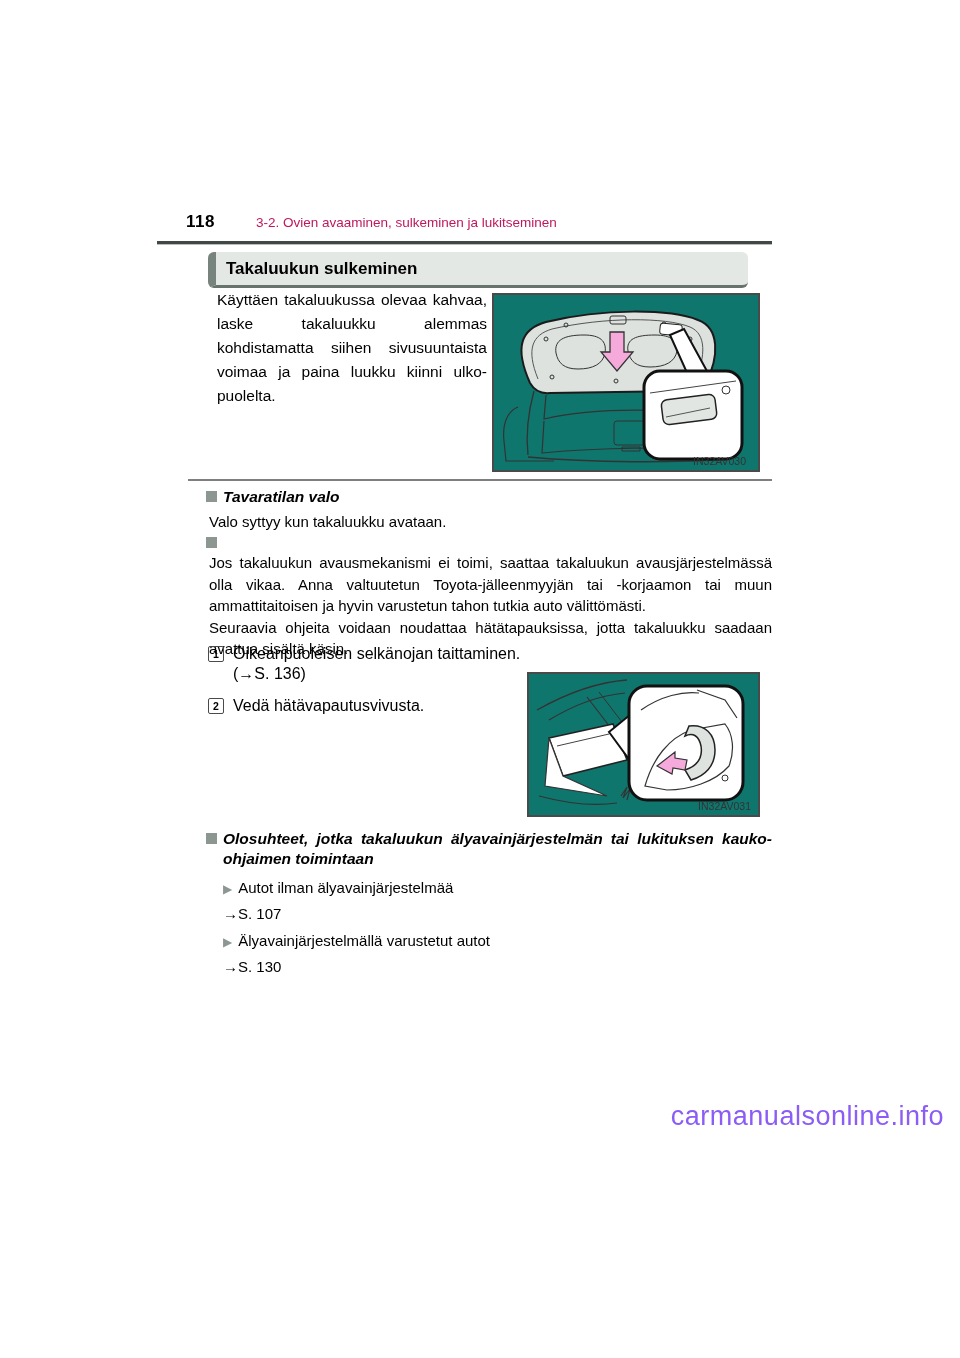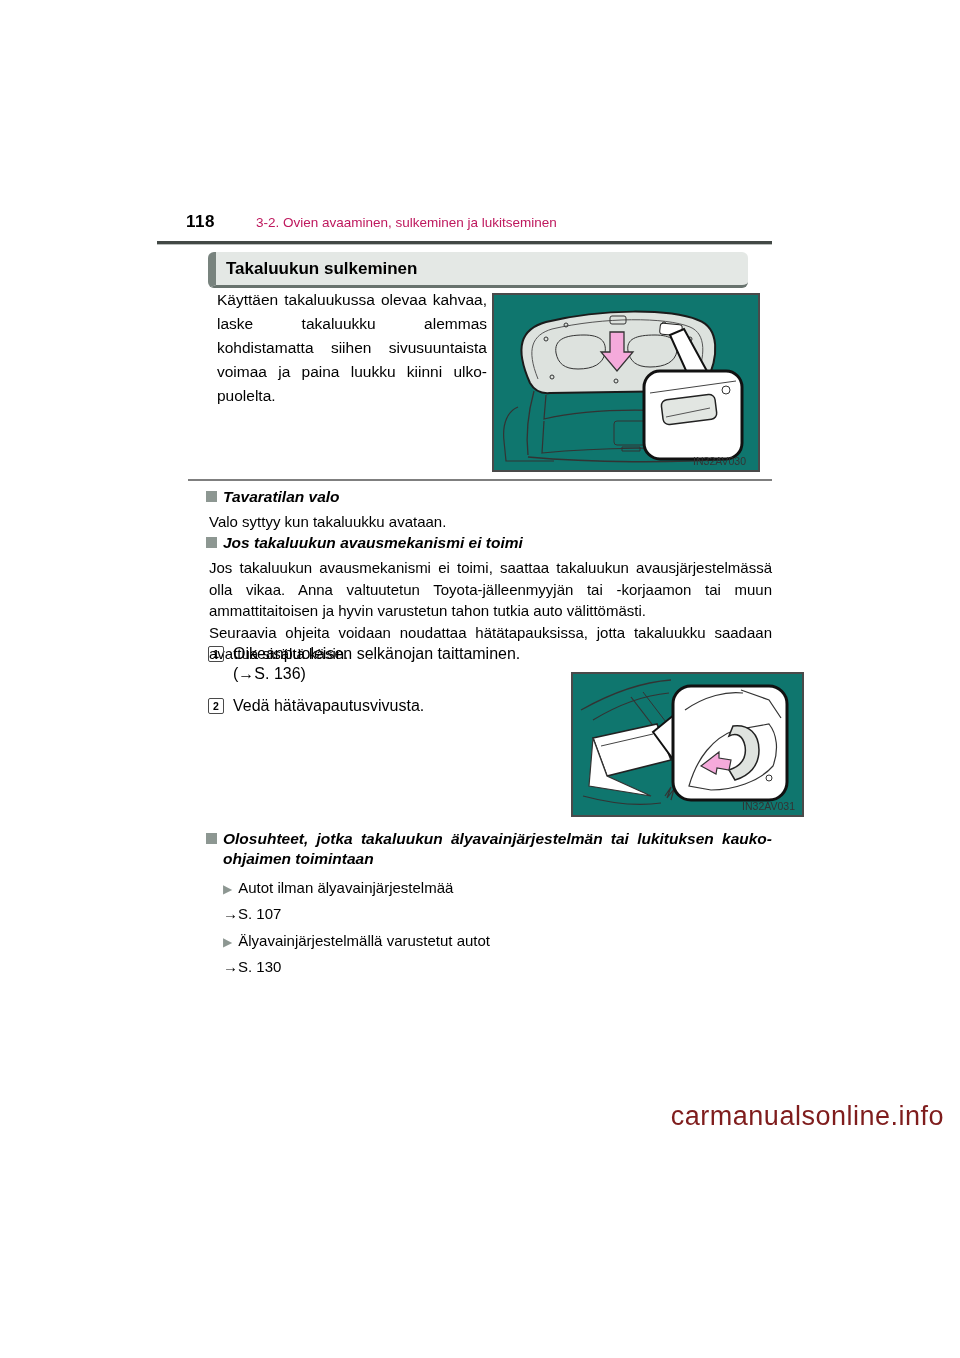--- a/index.html
+++ b/index.html
@@ -19,21 +19,21 @@
     display:flex;align-items:center;border-radius:6px;
   }
   .section-bar span{font-size:17px;font-weight:bold;padding-left:10px;}
   
   .intro{
     position:absolute;top:288px;left:217px;width:270px;margin:0;
     font-size:15.5px;line-height:24px;text-align:justify;hyphens:manual;-webkit-hyphens:manual;
   }
   .figbox{position:absolute;background:#0f766e;border:2px solid #4a4a4a;}
   .fig1{top:293px;left:492px;width:264px;height:175px;}
-  .fig2{top:672px;left:527px;width:229px;height:141px;margin-left:44px;}
+  .fig2{top:672px;left:527px;width:229px;height:141px;}
   .figbox svg{display:block;width:100%;height:100%;}
   
   .mid-rule{position:absolute;top:479px;left:188px;width:584px;height:2px;background:#7f7f7f;}
   
   .note{position:absolute;left:206px;width:566px;}
   .note1{top:487px;}
   .note2{top:533px;}
   .note3{top:829px;}
   .note-title{display:flex;align-items:flex-start;margin:0 0 4px 0;font-style:italic;}
   .sq{flex:0 0 auto;width:11px;height:11px;background:#8d9792;margin:4px 6px 0 0;}
@@ -48,21 +48,21 @@
     flex:0 0 auto;width:14px;height:14px;border:1px solid #4a4a4a;border-radius:2px;
     font-size:10.5px;font-weight:bold;line-height:14px;text-align:center;margin:2px 9px 0 0;
   }
   .step-text{font-size:16px;line-height:20px;max-width:300px;}
   
   .variants{margin:8px 0 0 17px;}
   .variant-head{display:flex;align-items:baseline;font-size:15px;margin-top:10px;}
   .tri{color:#8d9792;font-size:12px;margin-right:6px;}
   .variant-ref{font-size:15px;margin-top:9px;}
   
-  .watermark{position:absolute;right:16px;bottom:8px;font-size:27px;color:#7f1d1d;letter-spacing:.5px;}
+  .watermark{position:absolute;right:16px;bottom:8px;font-size:27px;color:#8b5cf6;letter-spacing:.5px;}
   .figlabel{font-family:"Liberation Sans",sans-serif;}
 </style>
 </head>
 <body>
 
 <div class="page">
 
   <div class="page-header">
     <span class="page-num">118</span>
     <span class="chapter-title">3-2. Ovien avaaminen, sulkeminen ja lukitseminen</span>
@@ -120,21 +120,20 @@
       <b>Tavaratilan valo</b>
     </div>
     <div class="note-body">
       <p>Valo syttyy kun takaluukku avataan.</p>
     </div>
   </div>
 
   <div class="note note2">
     <div class="note-title">
       <span class="sq"></span>
-      <b>Jos takaluukun avausmekanismi ei toimi</b>
     </div>
     <div class="note-body">
       <p>Jos takaluukun avausmekanismi ei toimi, saattaa takaluukun avausjärjestel­mässä olla vikaa. Anna valtuutetun Toyota-jälleenmyyjän tai -korjaamon tai muun ammattitaitoisen ja hyvin varustetun tahon tutkia auto välittömästi.</p>
       <p>Seuraavia ohjeita voidaan noudattaa hätätapauksissa, jotta takaluukku saa­daan avattua sisältä käsin.</p>
     </div>
   </div>
 
   <div class="steps">
     <div class="step">
       <span class="numbox">1</span>

